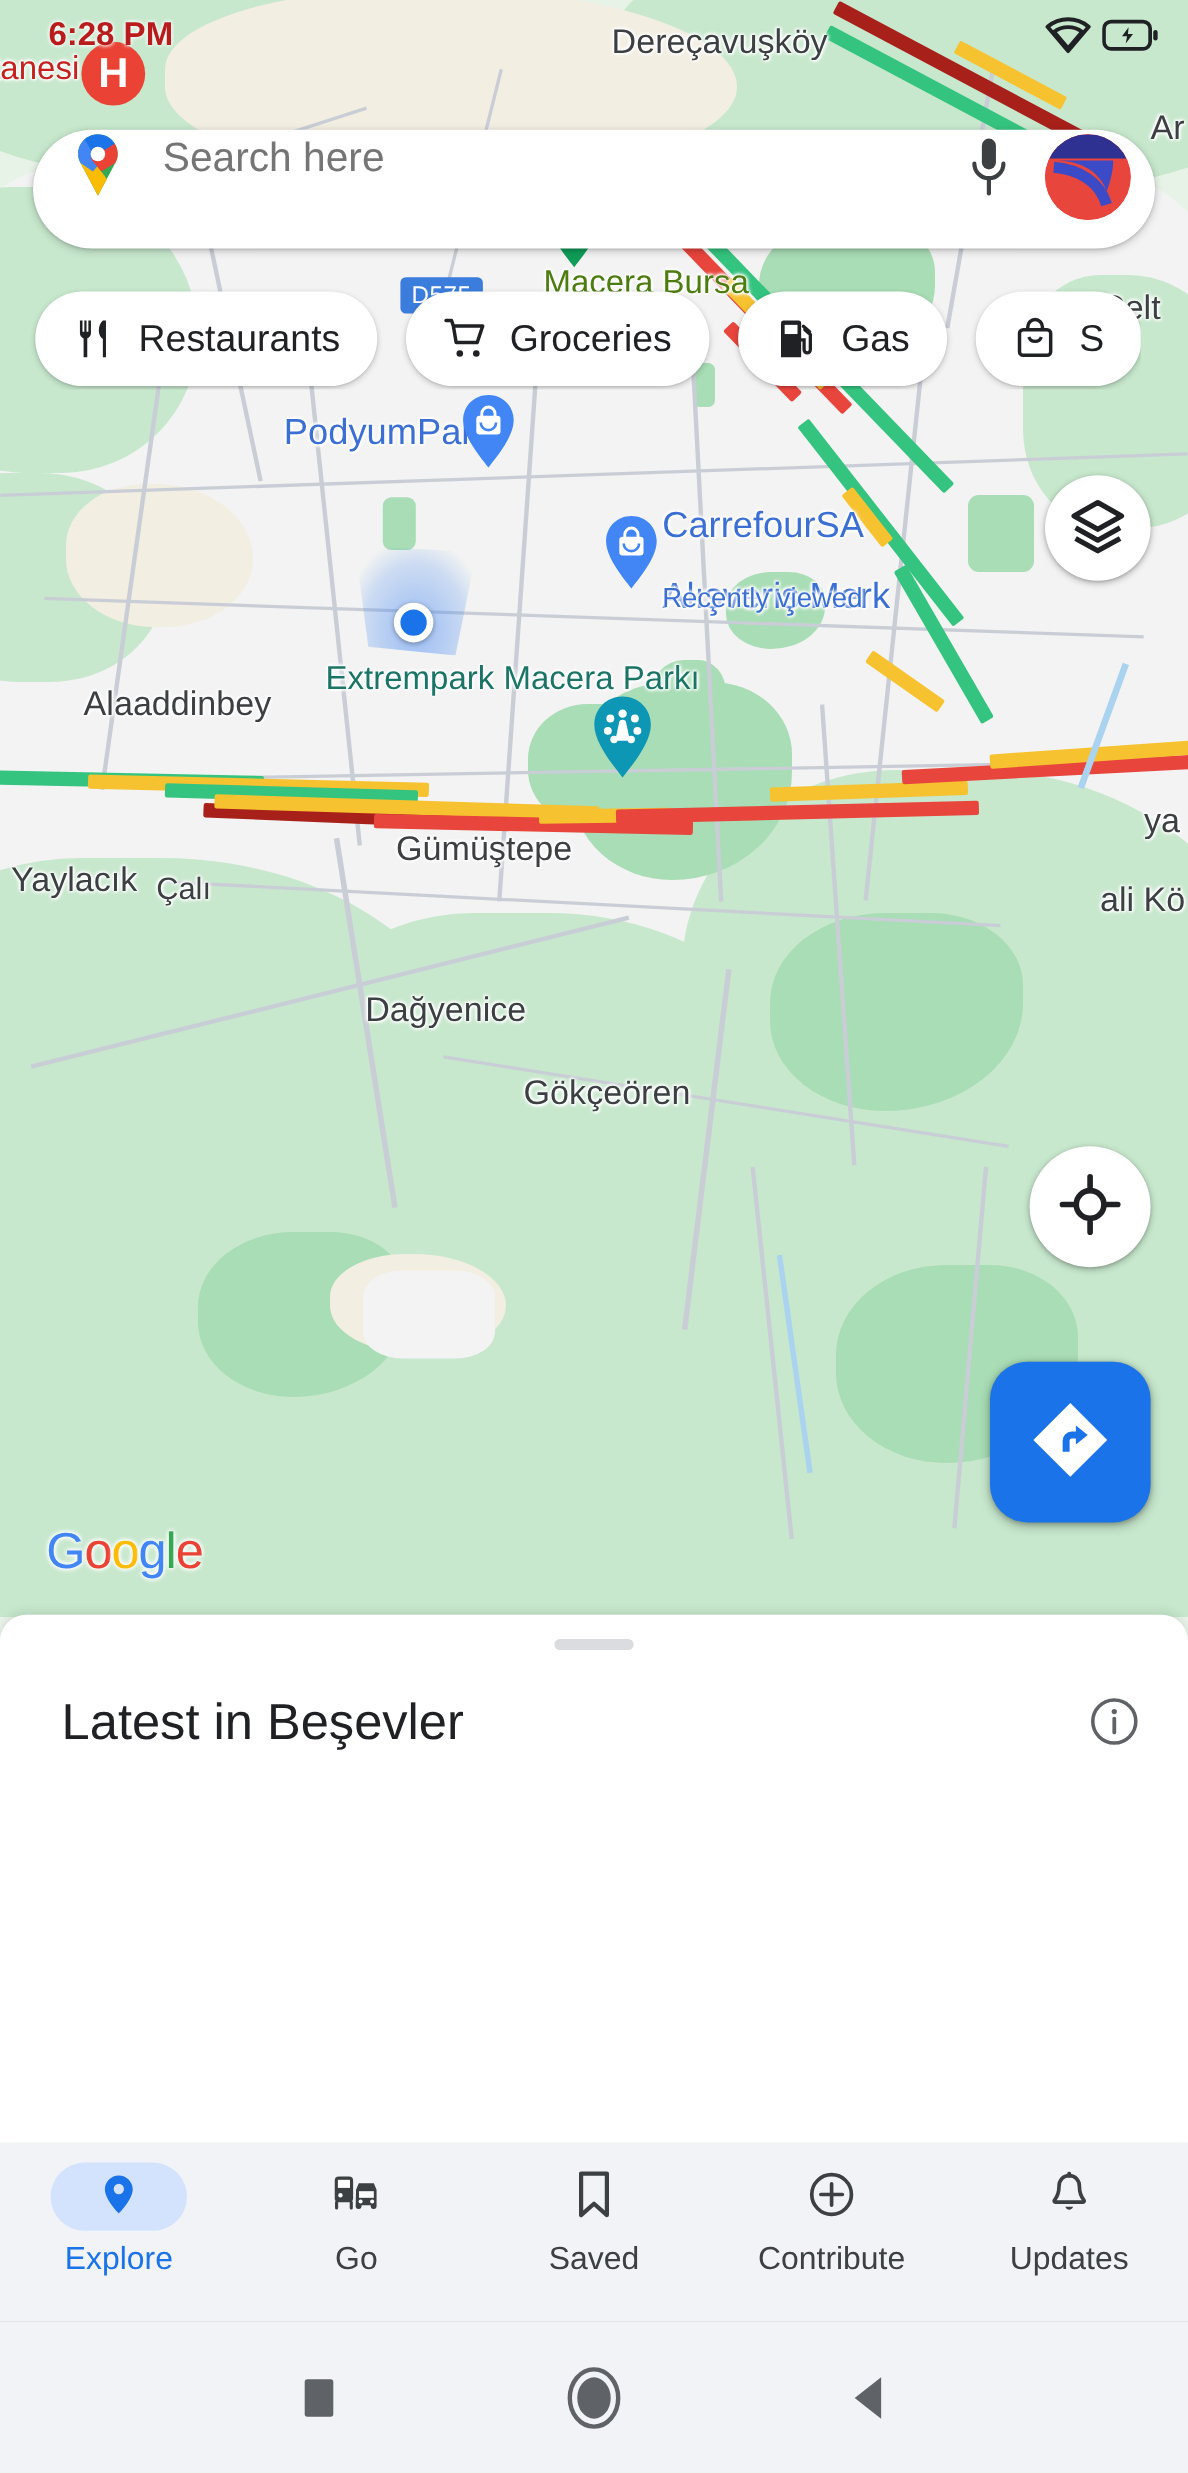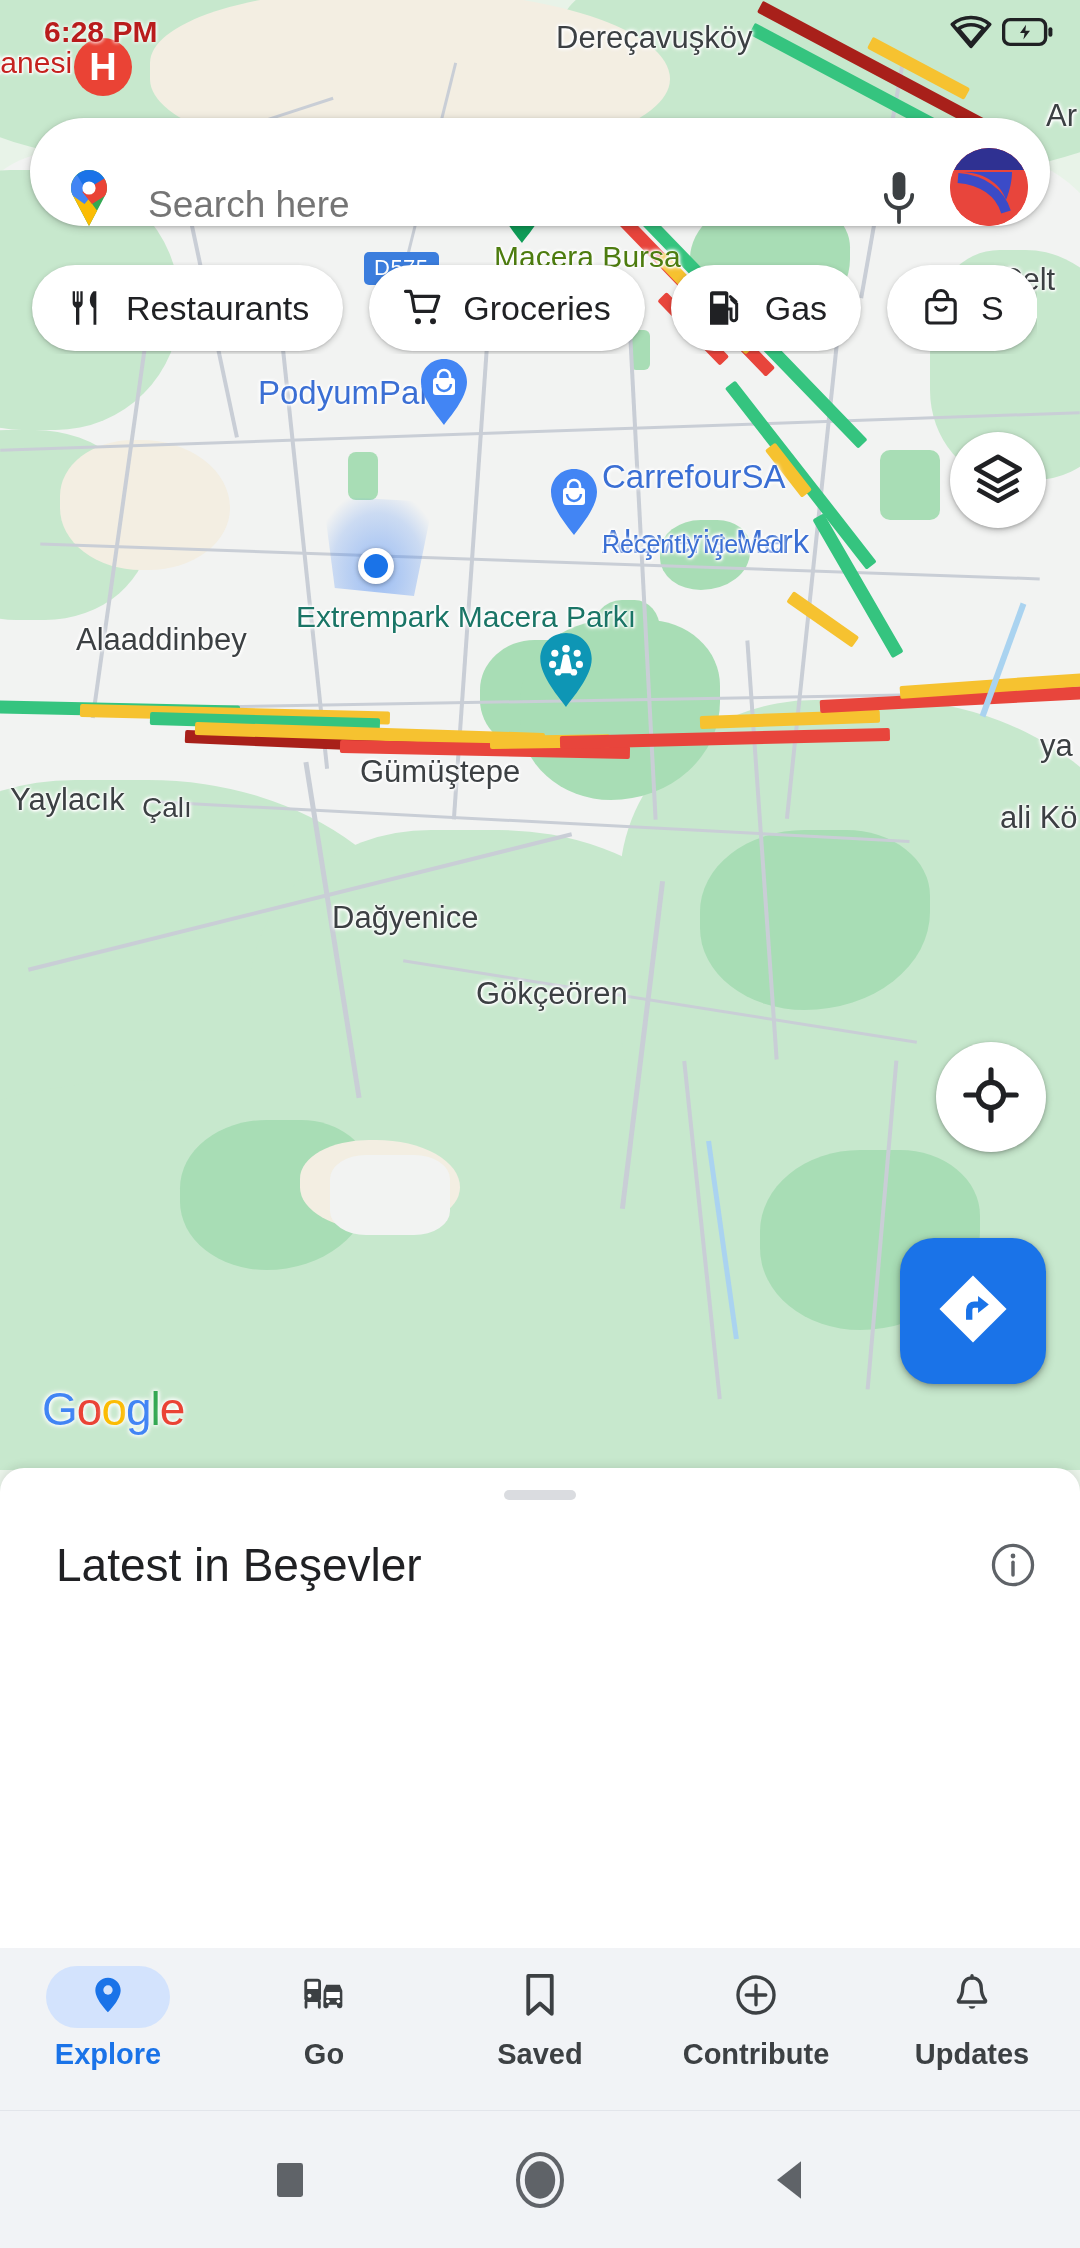--- a/index.html
+++ b/index.html
@@ -83,21 +83,21 @@
   }
   #clock { font-size: 30px; font-weight: 700; color: #b91c1c; text-shadow: 0 0 4px #fff,0 0 4px #fff; }
   #sysicons { display: flex; align-items: center; gap: 10px; }
   #sysicons svg { display: block; }
 
   
   #searchbar {
     position: absolute; left: 30px; top: 118px; width: 1020px; height: 108px;
     background: #fff; border-radius: 54px; z-index: 30;
     box-shadow: 0 2px 8px rgba(0,0,0,.22), 0 1px 3px rgba(0,0,0,.12);
-    display: flex; align-items: flex-end; padding: 16px 22px 0 36px;
+    display: flex; align-items: flex-start; padding: 4px 22px 0 36px;
   }
   #gmaps-logo { width: 46px; height: 56px; flex: 0 0 auto; }
   #search-input {
     flex: 1 1 auto; border: none; outline: none; font-size: 37px;
     color: #70757a; margin-left: 36px; background: transparent;
     font-family: "Liberation Sans", sans-serif;
   }
   #mic-btn { width: 58px; height: 58px; flex: 0 0 auto; display:flex; align-items:center; justify-content:center; }
   #avatar {
     width: 78px; height: 78px; border-radius: 50%; flex: 0 0 auto; margin-left: 22px;
@@ -167,21 +167,20 @@
   
   #bottomnav {
     position: absolute; left: 0; top: 1948px; width: 1080px; height: 162px;
     background: #f1f3f6; z-index: 38;
     display: flex; align-items: flex-start; justify-content: space-around;
     padding-top: 18px;
   }
   .nav-item {
     display: flex; flex-direction: column; align-items: center; gap: 10px;
     width: 190px;
-    font-weight: bold;
   }
   .nav-pill {
     width: 124px; height: 62px; border-radius: 31px;
     display: flex; align-items: center; justify-content: center;
   }
   .nav-pill.active { background: #d3e3fd; }
   .nav-label { font-size: 29px; color: #3c4043; }
   .nav-label.active { color: #1a73e8; }
 
   

